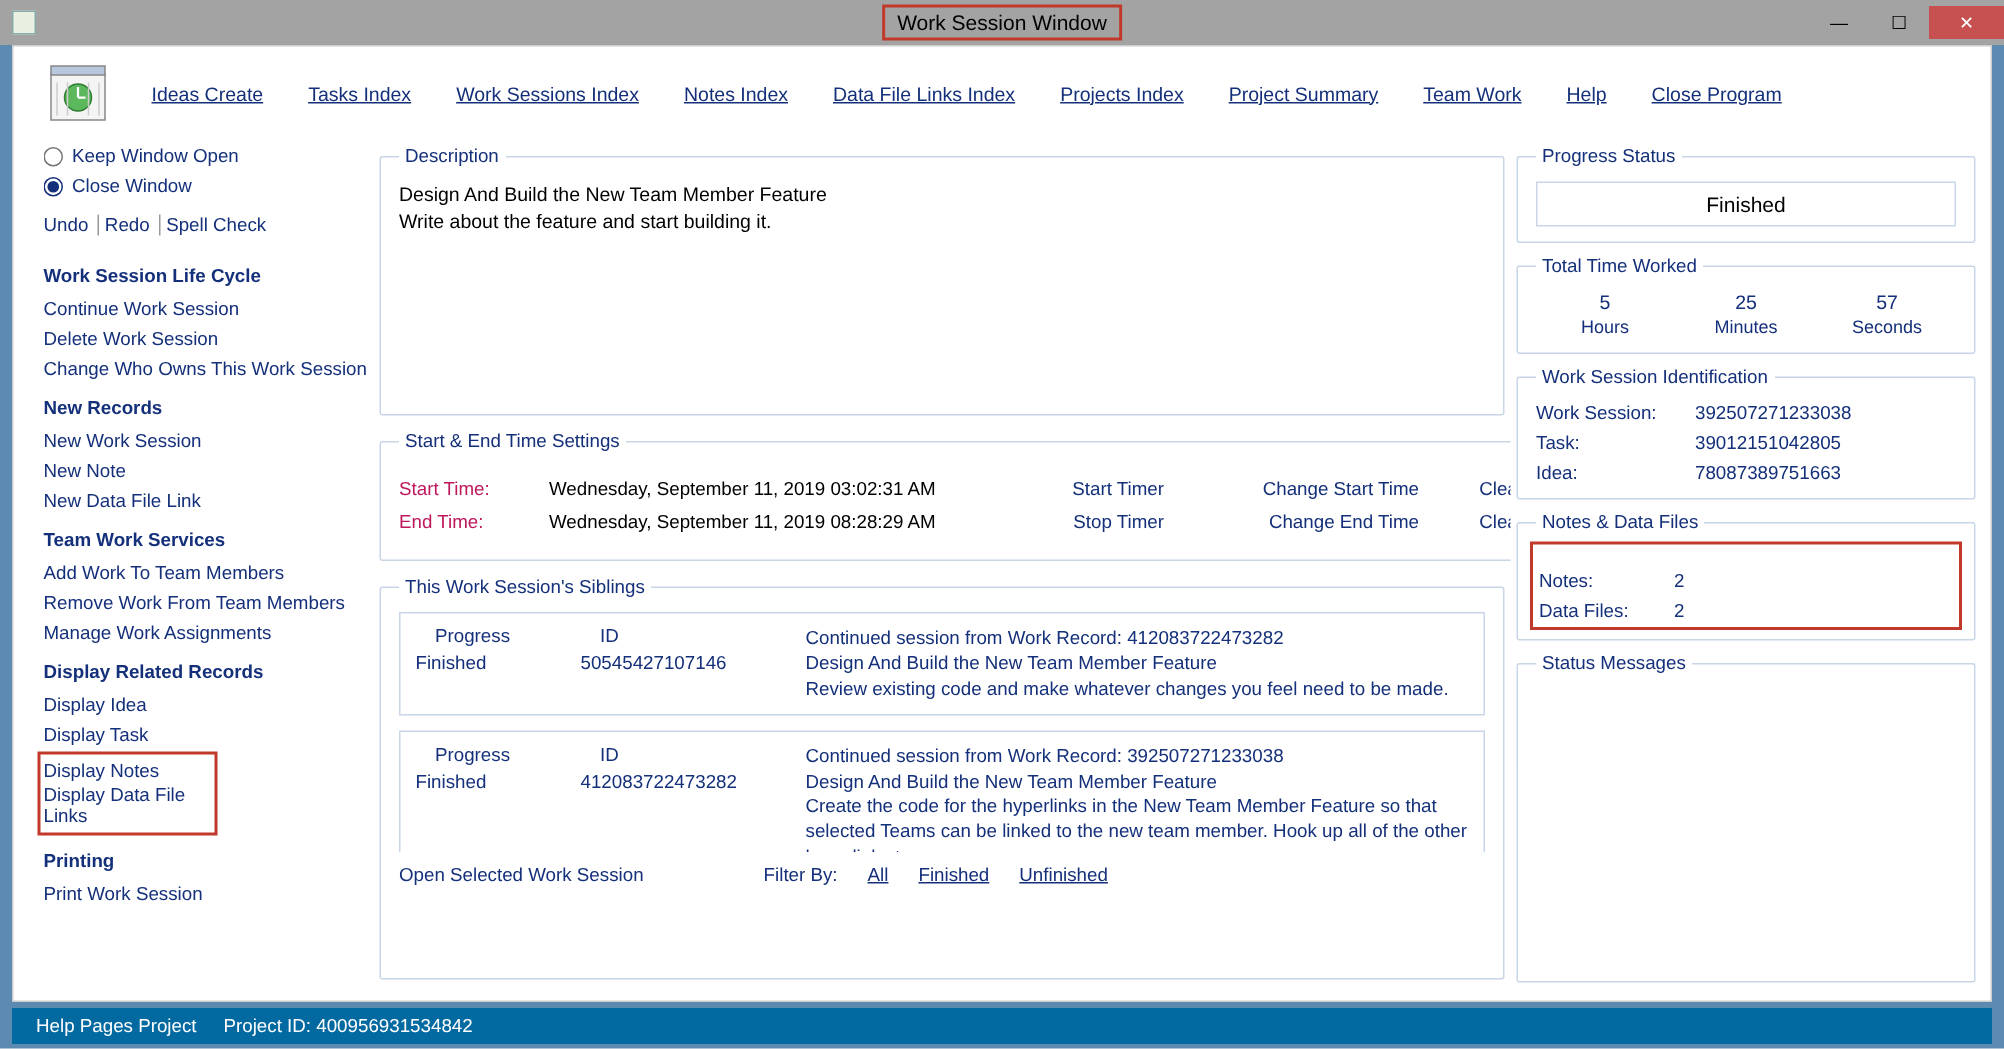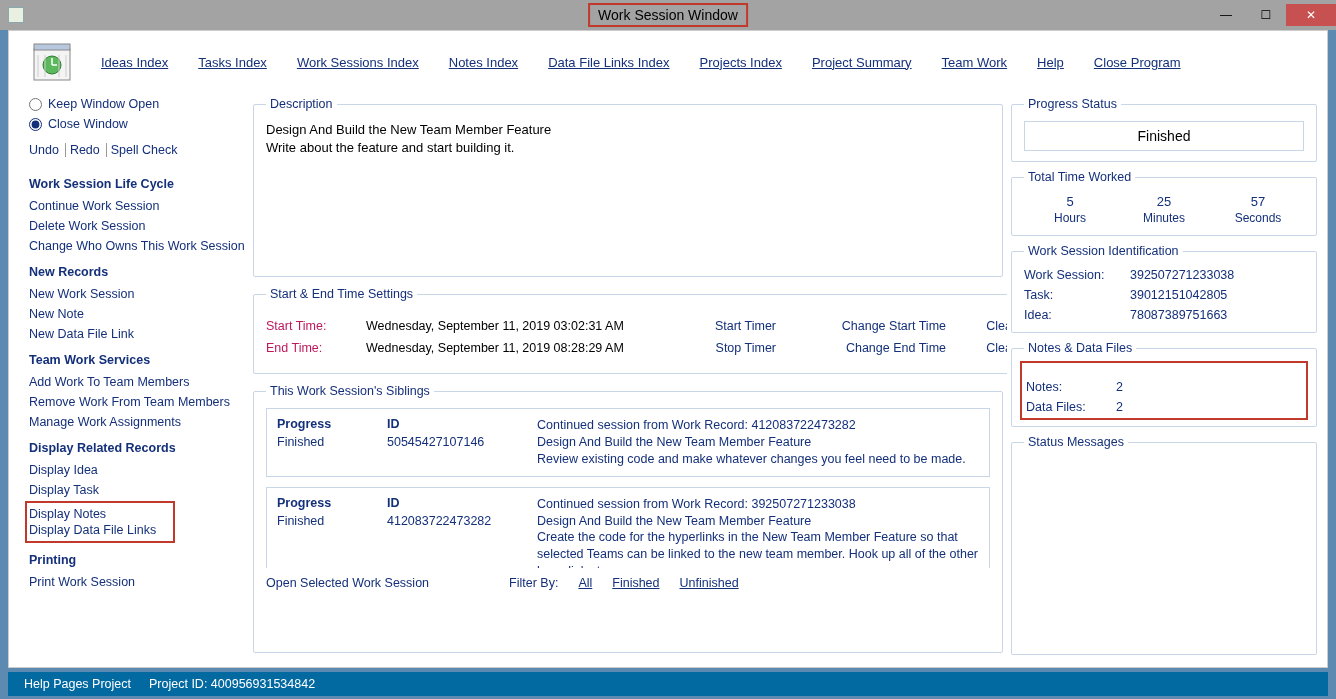--- a/index.html
+++ b/index.html
@@ -17,32 +17,32 @@
   .toolbar-link { text-decoration: underline; font-size: 13px; color: #14307a; white-space: nowrap; }
   .body { display: flex; flex: 1; overflow: hidden; }
   .sidebar { width: 240px; padding: 4px 4px 4px 20px; display: flex; flex-direction: column; gap: 2px; }
   .sidebar .radio-row { display: flex; align-items: center; gap: 6px; margin-bottom: 4px; }
   .sidebar .radio-row input { accent-color: #14307a; }
   .sidebar .cmd-row { display: flex; gap: 4px; margin: 6px 0 10px 0; }
   .sidebar .cmd-row span { border-right: 1px solid #999; padding-right: 6px; }
   .sidebar .cmd-row span:last-child { border-right: none; }
   .sidebar .section-title { font-weight: 700; margin-top: 8px; margin-bottom: 4px; }
   .sidebar .item { margin: 2px 0; }
-  .sidebar .boxed-group { border: 2px solid #c0392b; padding: 2px 2px; margin-left: -4px; width: 150px; }
+  .sidebar .boxed-group { border: 2px solid #c0392b; padding: 2px 2px; margin-left: -4px; width: 120px; }
   .main { flex: 1; padding: 4px 4px 4px 4px; overflow: hidden; display: flex; flex-direction: column; }
   fieldset { border: 1px solid #c9d6e8; border-radius: 2px; padding: 10px 12px; margin-bottom: 10px; }
   legend { color: #14307a; font-size: 12.5px; padding: 0 4px; font-weight: 400; }
   .desc-area { color: #000; font-size: 13px; line-height: 1.35; }
   .time-row { display: grid; grid-template-columns: 90px 290px 110px 160px 60px; gap: 10px; align-items: center; margin: 8px 0; }
   .time-row .lbl { color: #be185d; }
   .time-row .val { color: #000; }
   .time-row .act { color: #14307a; text-align: right; }
   .siblings-list { height: 160px; overflow-y: scroll; border: none; }
   .sibling-card { border: 1px solid #c9d6e8; padding: 8px 10px; margin-bottom: 10px; display: grid; grid-template-columns: 100px 140px 1fr; gap: 4px 10px; color: #14307a; }
-  .sibling-card .hdr { font-weight: 700; }
+  .sibling-card .hdr { font-weight: 400; margin-left: 13px; }
   .sibling-card .desc { grid-column: 3; grid-row: 1 / span 3; color: #14307a; font-size: 12.5px; line-height: 1.35; }
   .siblings-footer { display: flex; align-items: center; gap: 20px; margin-top: 8px; }
   .siblings-footer .flabel { font-weight: 400; }
   .siblings-footer .fopt { text-decoration: underline; }
   .rightcol { width: 320px; padding: 4px 10px 4px 4px; display: flex; flex-direction: column; }
   .rightcol fieldset { margin-bottom: 8px; }
   .status-box { border: 1px solid #c9d6e8; padding: 6px 0; text-align: center; font-size: 14px; color: #000; }
   .time-worked { display: grid; grid-template-columns: repeat(3, 1fr); text-align: center; gap: 2px; }
   .time-worked .num { font-size: 13px; color: #14307a; }
   .time-worked .unit { font-size: 12px; color: #14307a; }
@@ -78,21 +78,21 @@
         <line x1="19" y1="22" x2="19" y2="15" stroke="#fff" stroke-width="1.5"></line>
         <line x1="19" y1="22" x2="24" y2="22" stroke="#fff" stroke-width="1.5"></line>
         <g stroke="#ccc">
             <line x1="5" y1="12" x2="5" y2="34"></line>
             <line x1="12" y1="12" x2="12" y2="34"></line>
             <line x1="26" y1="12" x2="26" y2="34"></line>
             <line x1="33" y1="12" x2="33" y2="34"></line>
           </g>
       </svg>
     </div>
-    <span class="toolbar-link">Ideas Index</span>
+    <span class="toolbar-link">Ideas Create</span>
     <span class="toolbar-link">Tasks Index</span>
     <span class="toolbar-link">Work Sessions Index</span>
     <span class="toolbar-link">Notes Index</span>
     <span class="toolbar-link">Data File Links Index</span>
     <span class="toolbar-link">Projects Index</span>
     <span class="toolbar-link">Project Summary</span>
     <span class="toolbar-link">Team Work</span>
     <span class="toolbar-link">Help</span>
     <span class="toolbar-link">Close Program</span>
   </div>

